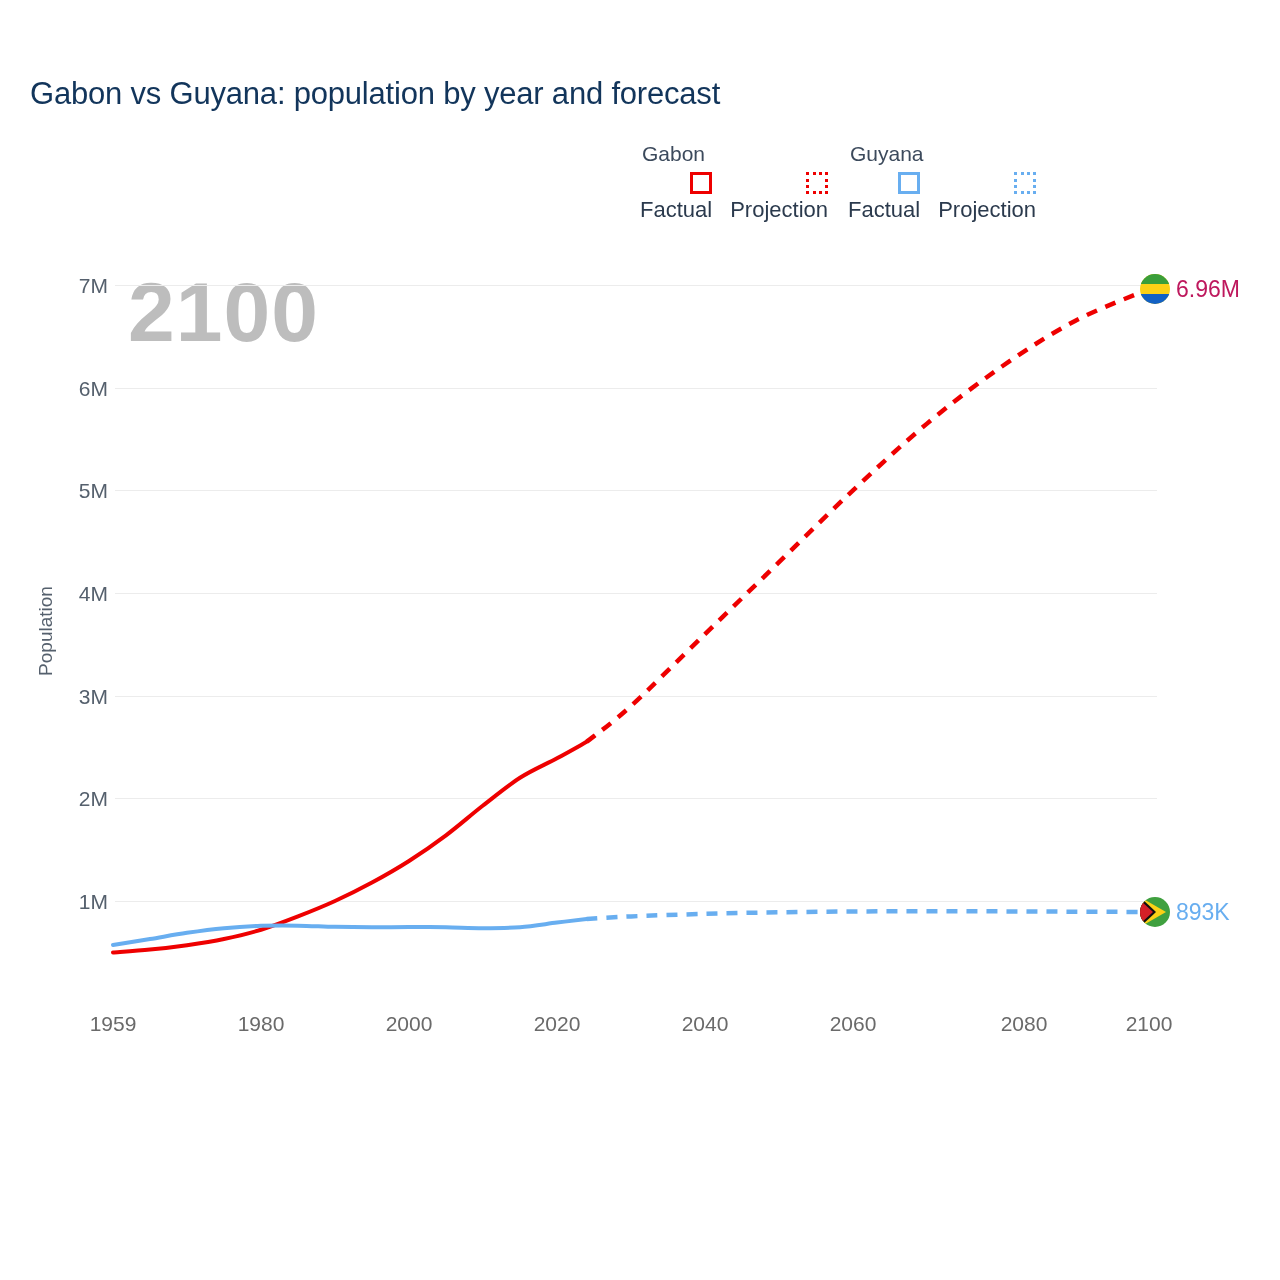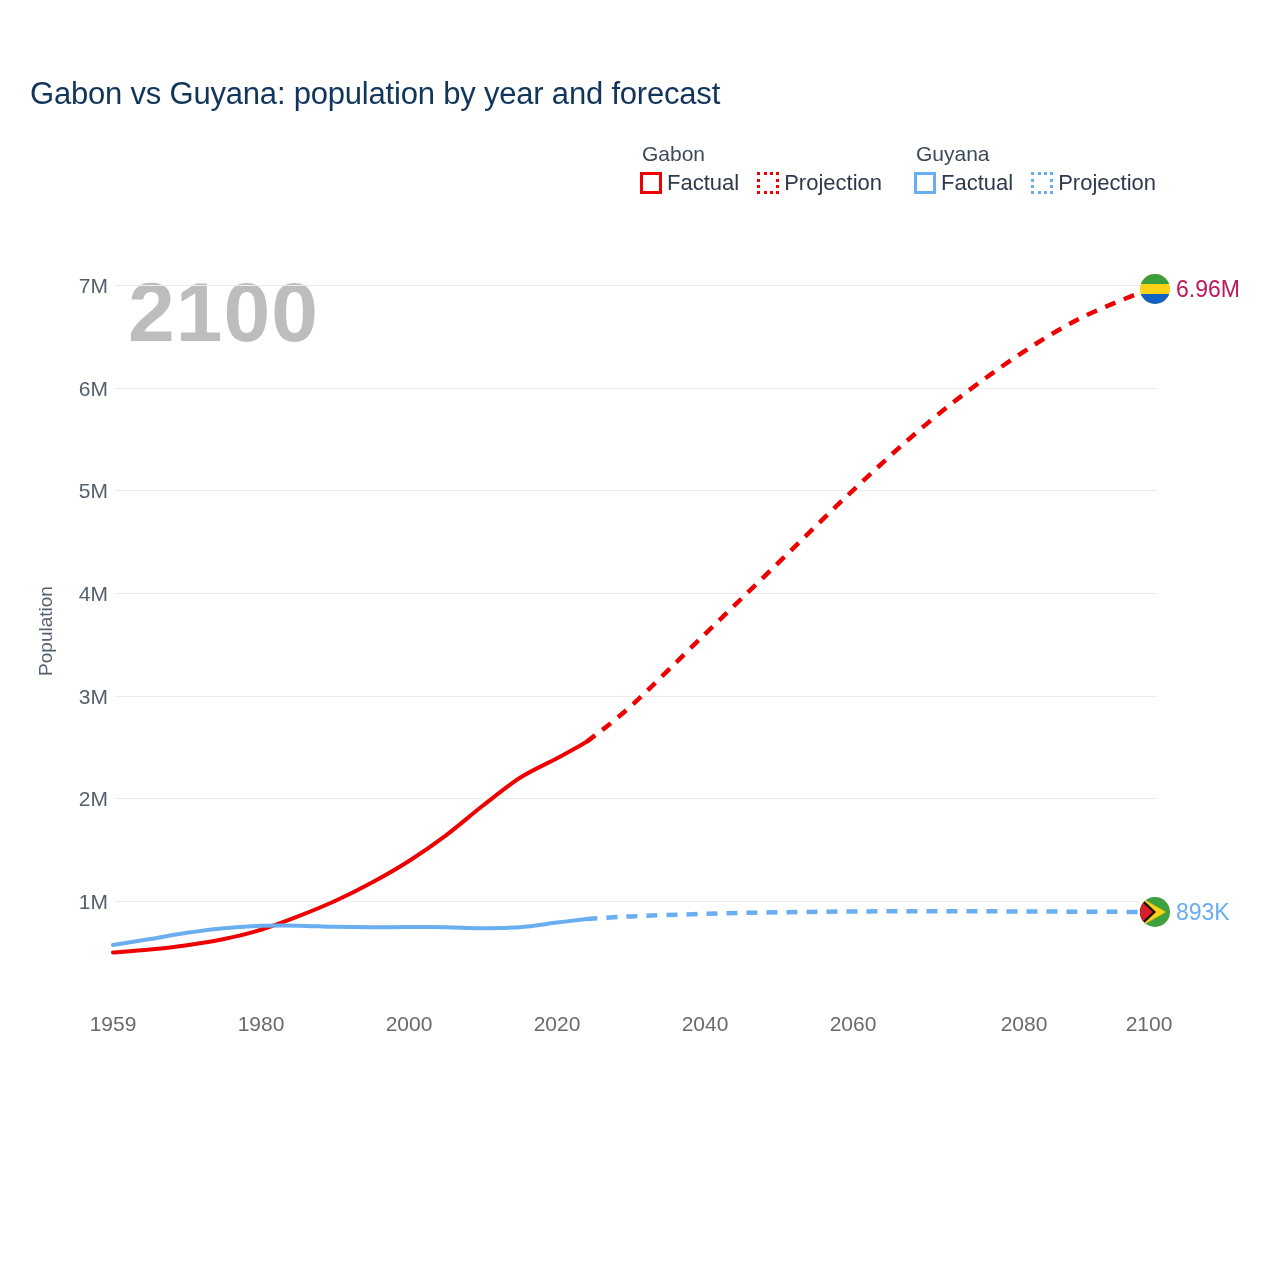--- a/index.html
+++ b/index.html
@@ -34,21 +34,21 @@
     white-space: nowrap;
   }
 
   
   .legend {
     position: absolute;
     left: 640px;
     top: 142px;
     display: flex;
     flex-direction: row;
-    gap: 32px;
+    gap: 20px;
     align-items: flex-start;
   }
   .legend-group {
     display: flex;
     flex-direction: column;
     gap: 6px;
   }
   .legend-group-title {
     font-size: 21px;
     color: #3c4a5c;
@@ -56,21 +56,21 @@
     padding-left: 2px;
   }
   .legend-items {
     display: flex;
     flex-direction: row;
     align-items: center;
     gap: 18px;
   }
   .legend-item {
     display: flex;
-    flex-direction: row;
+    flex-direction: column;
     align-items: flex-end;
     gap: 5px;
   }
   .legend-swatch {
     width: 22px;
     height: 22px;
     box-sizing: border-box;
     background: transparent;
   }
   .sw-solid-red   { border: 3px solid #ee0000; }

